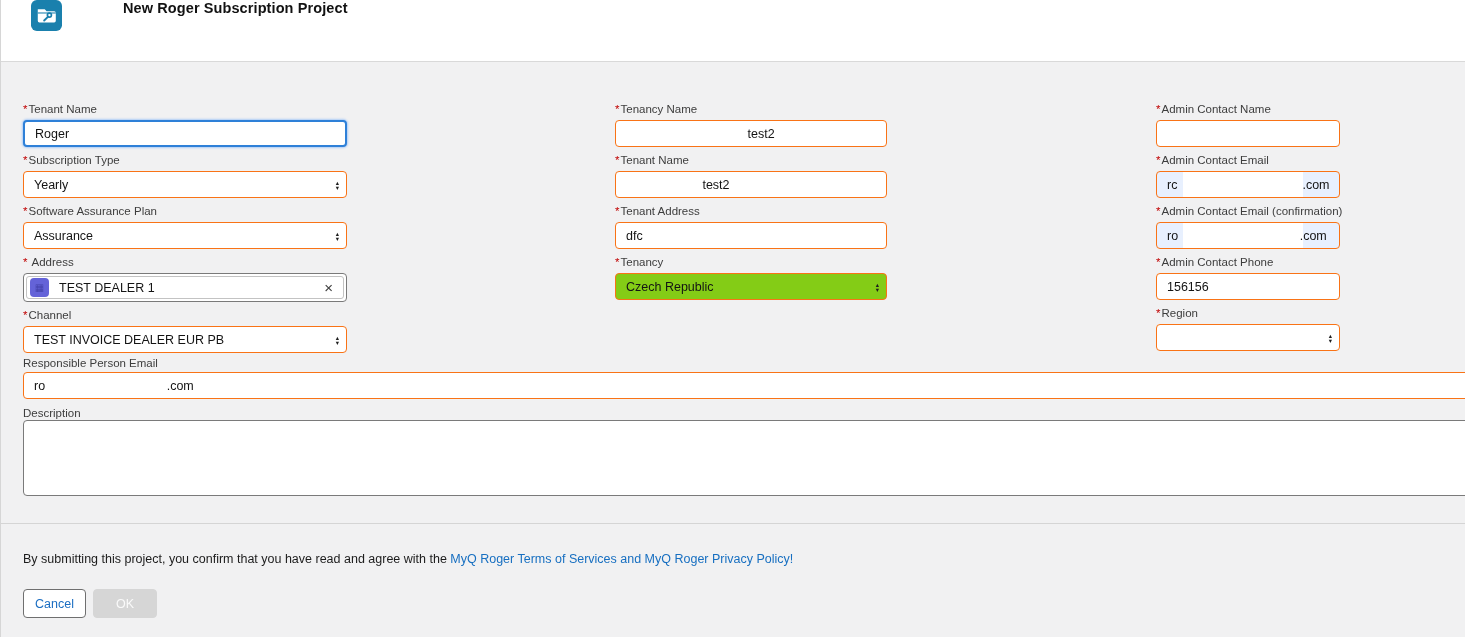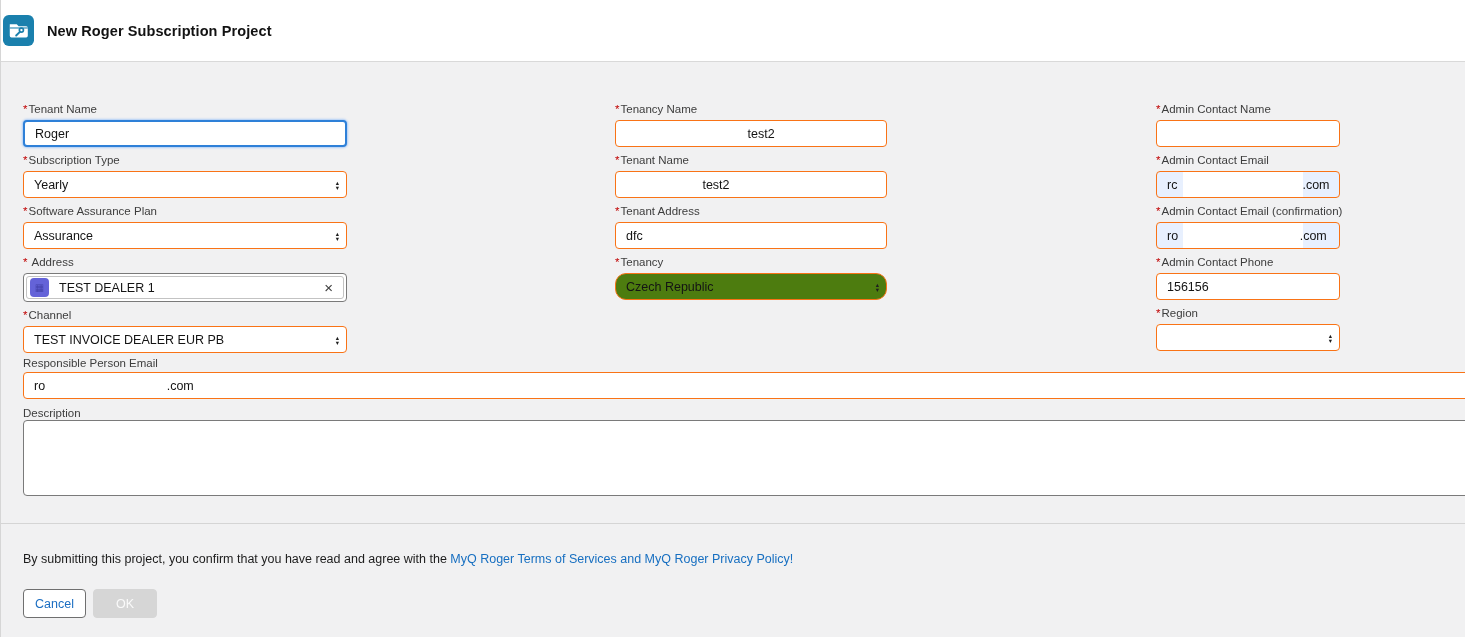--- a/index.html
+++ b/index.html
@@ -5,21 +5,21 @@
   * { margin:0; padding:0; box-sizing:border-box; }
   html,body { width:1465px; height:637px; overflow:hidden; }
   body {
     font-family:"Liberation Sans","DejaVu Sans",sans-serif;
     background:#f1f1f2;
     border-left:1px solid #d6d6d6;
   }
   
   .header {
     height:62px; background:#ffffff; border-bottom:1px solid #d9d9d9;
-    display:flex; align-items:center; padding-left:2px;
+    display:flex; padding-left:30px;gap:48px;
   }
   .app-icon { width:31px; height:31px; margin-right:13px; flex:0 0 auto; }
   .title { font-size:14.5px; font-weight:700; color:#121212; letter-spacing:.1px; }
 
   
   .main { position:relative; height:574px; background:#f1f1f2; }
   .col { position:absolute; top:41px; }
   .col1 { left:22px; width:324px; }
   .col2 { left:614px; width:272px; }
   .col3 { left:1155px; width:184px; }
@@ -41,21 +41,21 @@
   }
   .selectbox {
     position:relative; display:flex; align-items:center;
     padding-right:22px; cursor:default; white-space:nowrap; overflow:hidden;
   }
   .spin {
     position:absolute; right:7px; top:50%; transform:translateY(-50%);
     display:flex; flex-direction:column; align-items:center;
     font-size:6.5px; line-height:5.5px; color:#1f1f1f;
   }
-  .autofill { background:#4d7c0f;border-radius:11px; }
+  .autofill { background:#84cc16; }
   .redacted { background:linear-gradient(90deg,#e8f0fe 0 26px,#ffffff 26px 146px,#e8f0fe 146px 100%); }
 
   
   .dealer-outer {
     height:29px; border:1px solid #7a7a7a; border-radius:4px; background:#fff; padding:2px;
   }
   .dealer-inner {
     height:100%; border:1px solid #c3c3c3; border-radius:3px;
     display:flex; align-items:center; padding:0 9px 0 3px; gap:10px;
   }

